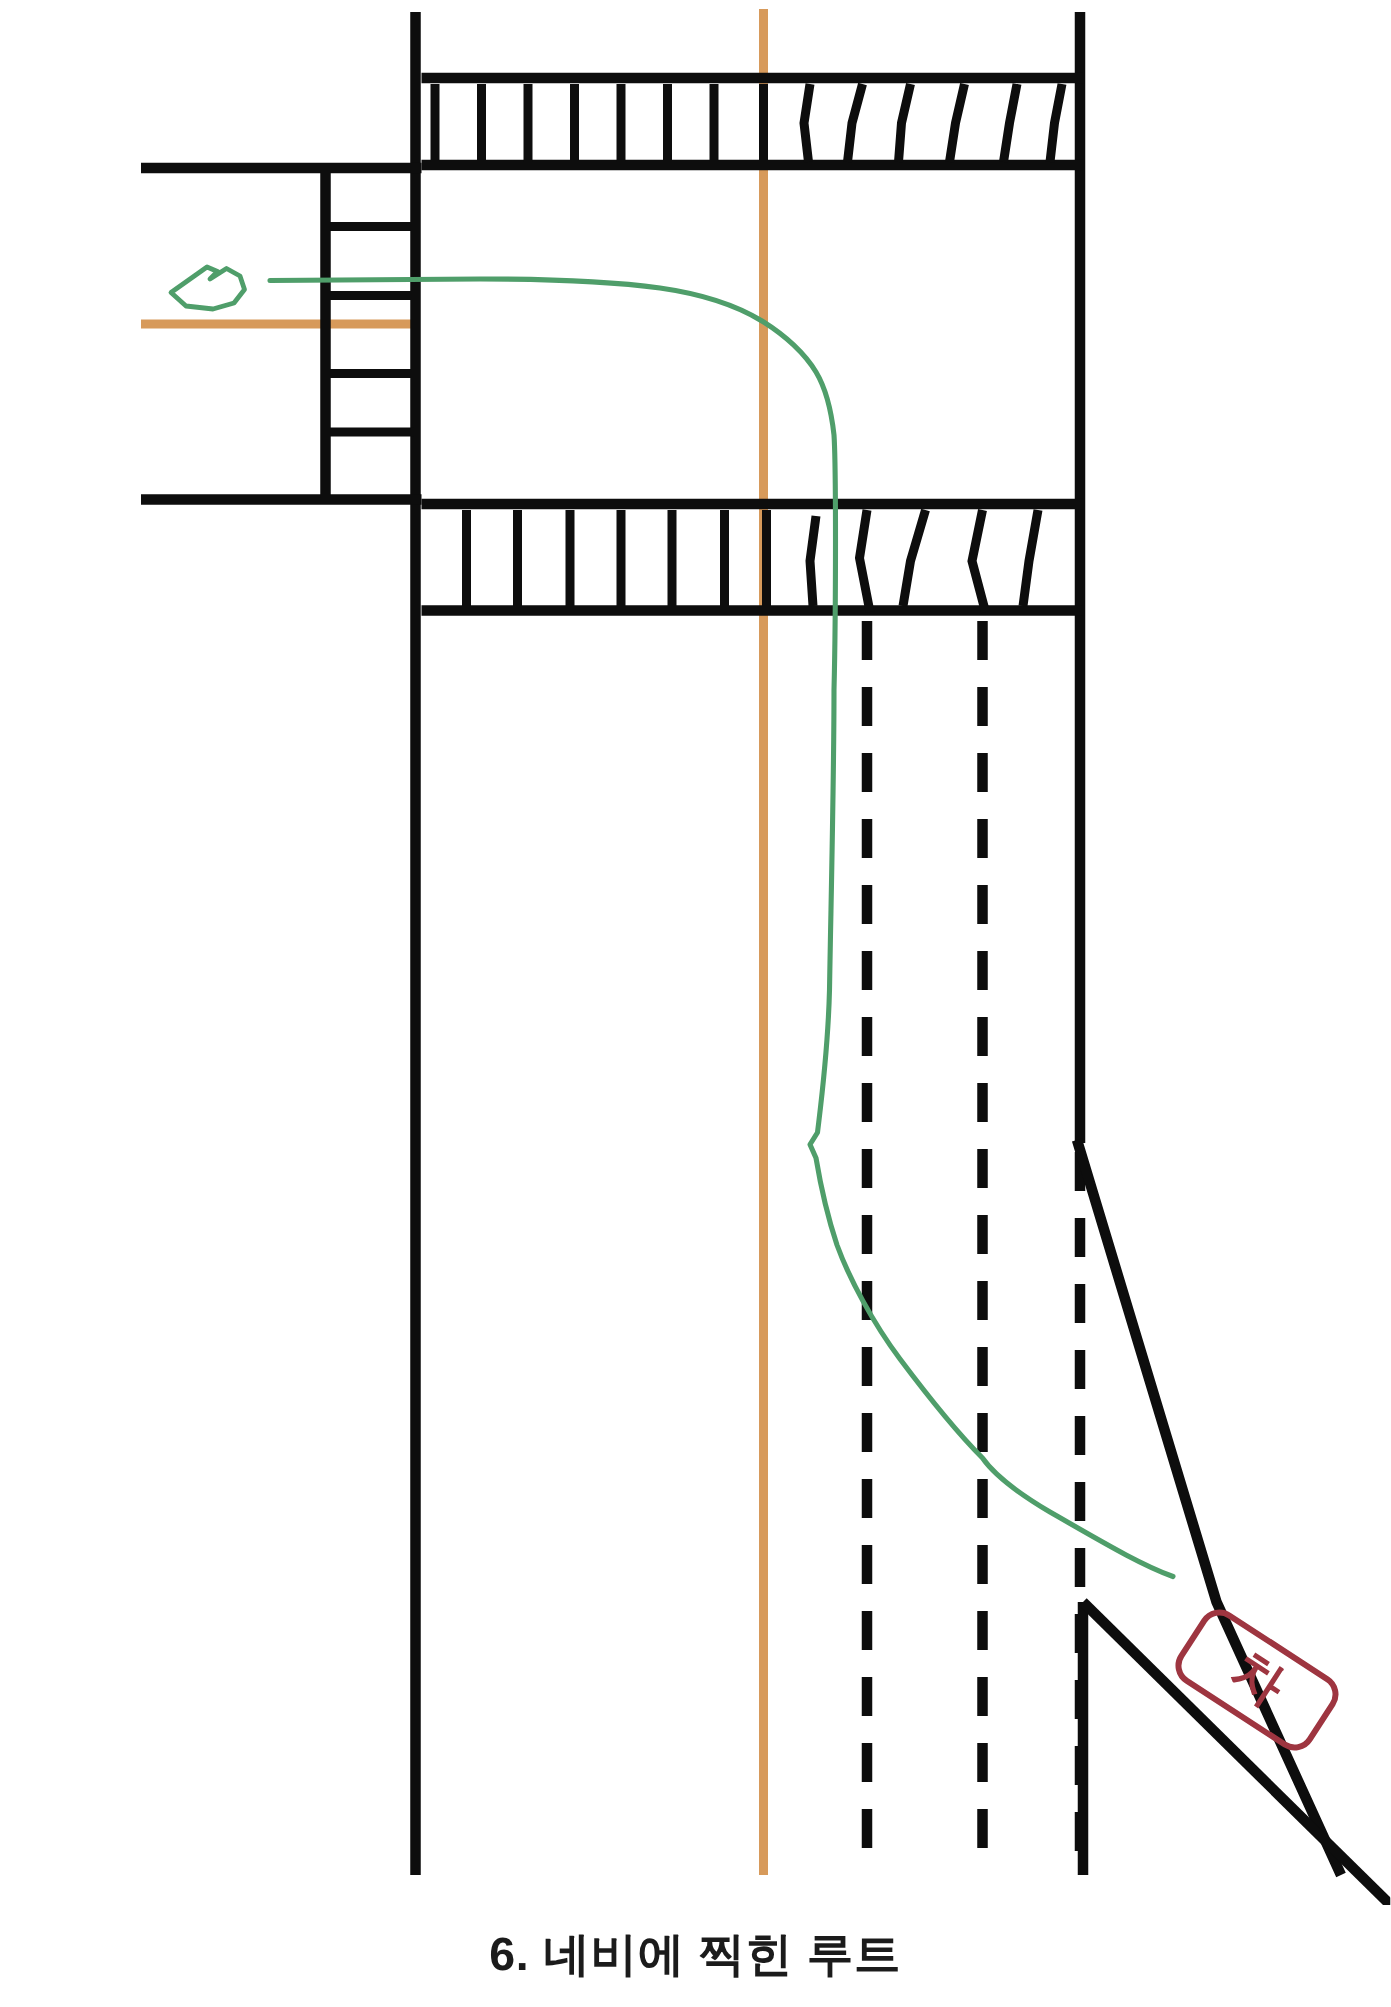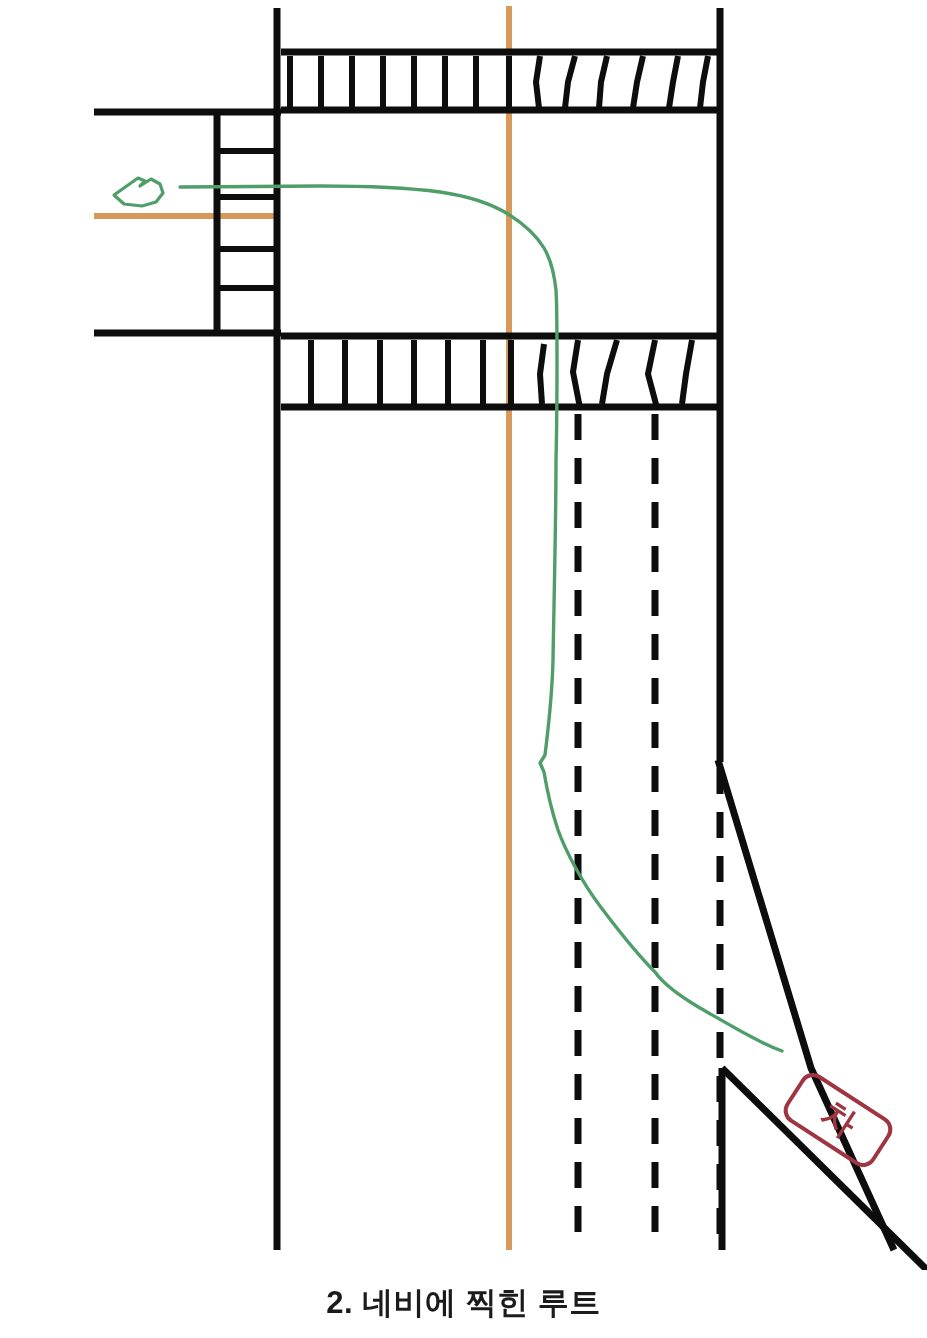--- a/index.html
+++ b/index.html
@@ -161,15 +161,15 @@
                L 114 195 Z" stroke="#4f9e6a" stroke-width="3.2" fill="none" stroke-linecap="round" stroke-linejoin="round"></path>
     </g>
 
     <g transform="rotate(33 838 1120)">
       <rect x="787" y="1094" width="102" height="52" rx="12" ry="12" stroke="#9e3540" stroke-width="4" fill="none"></rect>
       <text x="838" y="1130" text-anchor="middle" font-family="Liberation Sans, sans-serif" font-size="34" font-weight="bold" fill="#9e3540">차</text>
     </g>
 
   </svg>
 
-  <div id="caption">2. 네비에 찍힌 루트</div>
+  <div id="caption">6. 네비에 찍힌 루트</div>
 
 </div>
 
 </body></html>

